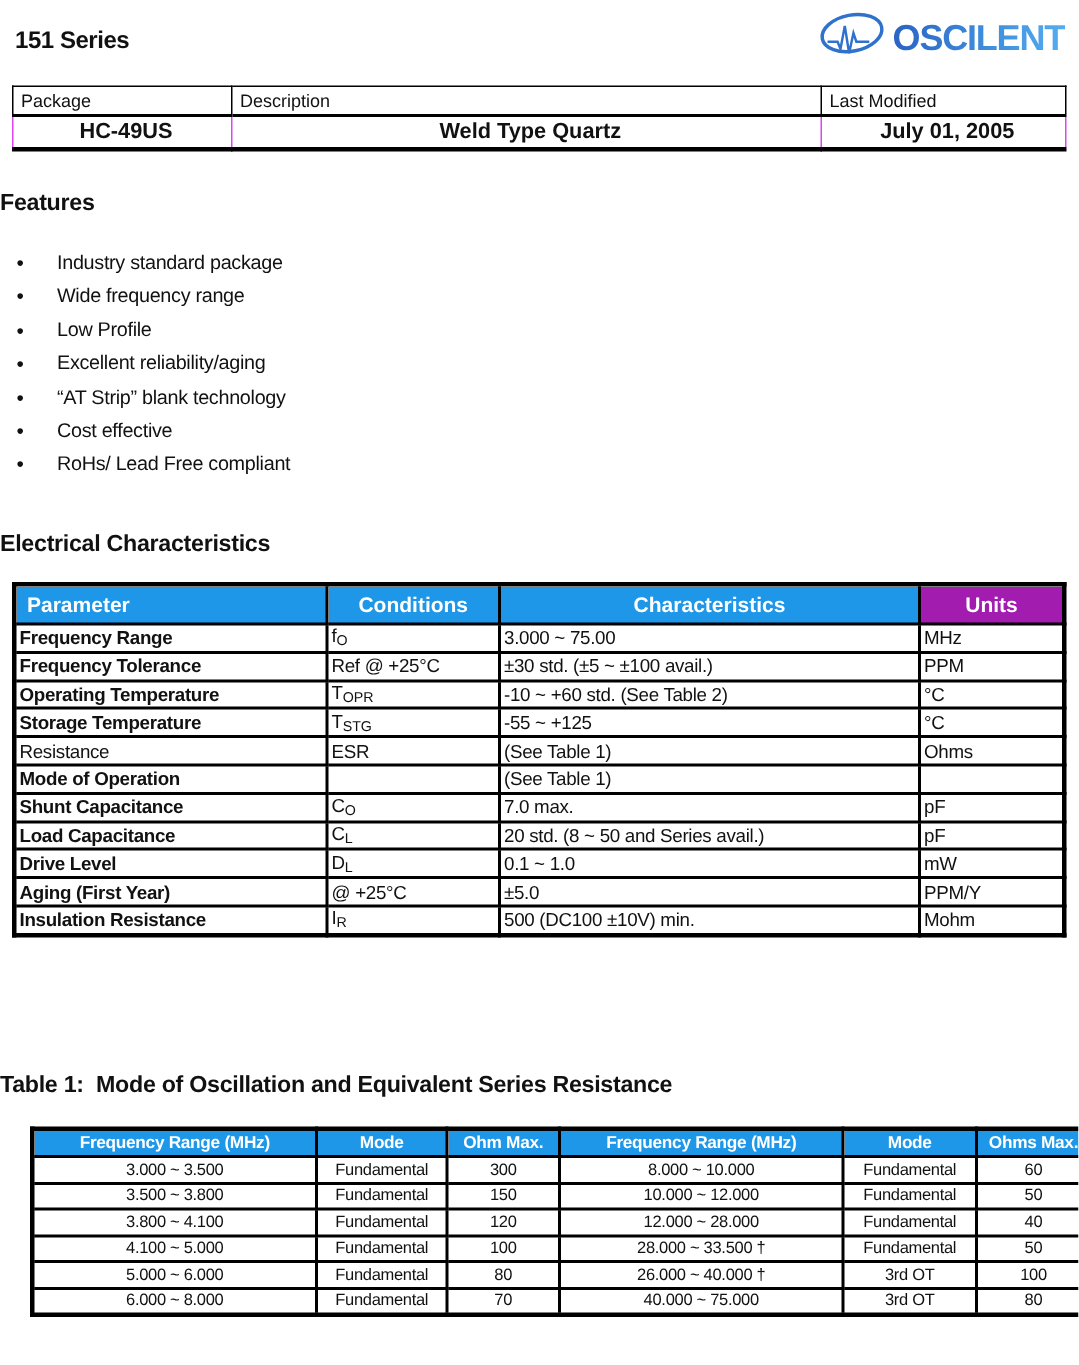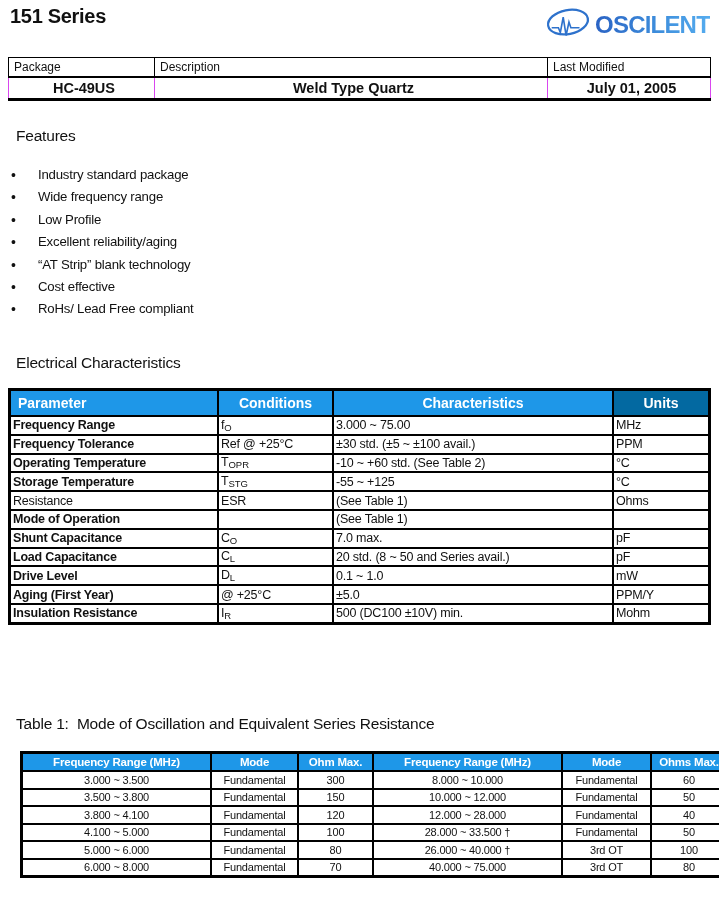--- a/index.html
+++ b/index.html
@@ -1,36 +1,36 @@
 <!DOCTYPE html>
 <html><head>
 <meta charset="utf-8">
 <style>
   html,body{margin:0;padding:0;background:#fff;}
   body{width:719px;height:910px;font-family:"Liberation Sans",sans-serif;color:#111;}
   .page{position:relative;width:719px;height:910px;background:#fff;overflow:hidden;}
 
-  .title{position:absolute;left:10px;top:5px;font-size:20px;font-weight:bold;letter-spacing:-0.3px;}
+  .title{position:absolute;left:10px;top:19px;font-size:16px;font-weight:bold;letter-spacing:-0.3px;}
 
   .logo{position:absolute;top:6px;right:9px;display:flex;align-items:center;gap:3px;}
   .logo-text{font-size:24px;font-weight:bold;letter-spacing:-0.8px;color:#3B87DC;}
   @supports ((-webkit-background-clip:text) or (background-clip:text)){
     .logo-text{background:linear-gradient(90deg,#2A63C4 0%,#3E8EDC 55%,#55ACEF 100%);
       -webkit-background-clip:text;background-clip:text;color:transparent;}
   }
 
   table{border-collapse:collapse;table-layout:fixed;}
   th,td{overflow:hidden;white-space:nowrap;}
 
   
   .info{position:absolute;left:8px;top:57px;width:684px;border:1.5px solid #000;border-bottom:3px solid #000;}
   .info th{border:1px solid #000;border-bottom:2px solid #000;font-size:12px;font-weight:normal;text-align:left;padding:1px 0 1px 5px;height:16px;}
   .info td{border:1px solid #d946ef;font-size:14.5px;font-weight:bold;text-align:center;padding:1px 0 1px 5px;height:18px;}
 
-  .h2{position:absolute;left:16px;font-size:15.5px;font-weight:normal;letter-spacing:-0.2px;}
+  .h2{position:absolute;left:0;font-size:15.5px;font-weight:bold;letter-spacing:-0.2px;}
   .h-features{top:127px;}
   .h-elec{top:354px;}
   .h-t1{top:715px;}
 
   .features{position:absolute;left:8px;top:164px;list-style:none;margin:0;padding:0;}
   .features li{position:relative;padding-left:30px;font-size:13.2px;line-height:22.4px;letter-spacing:-0.2px;}
   .features li::before{content:"\2022";position:absolute;left:3px;top:0;font-size:14px;}
 
   
   .ec{position:absolute;left:8px;top:388px;width:684px;border:3px solid #000;}
@@ -94,21 +94,21 @@
       <li>RoHs/ Lead Free compliant</li>
     </ul>
 
   <div class="h2 h-elec">Electrical Characteristics</div>
   <table class="ec">
     <thead>
       <tr id="ec-head">
         <th class="blue left" style="width: 199px; background: rgb(30, 151, 232);">Parameter</th>
         <th class="blue" style="width: 113px; background: rgb(30, 151, 232);">Conditions</th>
         <th class="blue" style="width: 278px; background: rgb(30, 151, 232); margin-top: 44px;">Characteristics</th>
-        <th class="blue" style="width: 94px; background: #0369a1;">Units</th>
+        <th class="blue" style="width: 94px; background: #a21caf;">Units</th>
       </tr>
     </thead>
     <tbody id="ec-body">
         <tr>
           <td><span class="b">Frequency Range</span></td>
           <td><span>f</span><span class="sub">O</span></td>
           <td>3.000 ~ 75.00</td>
           <td>MHz</td>
         </tr>
         <tr>

